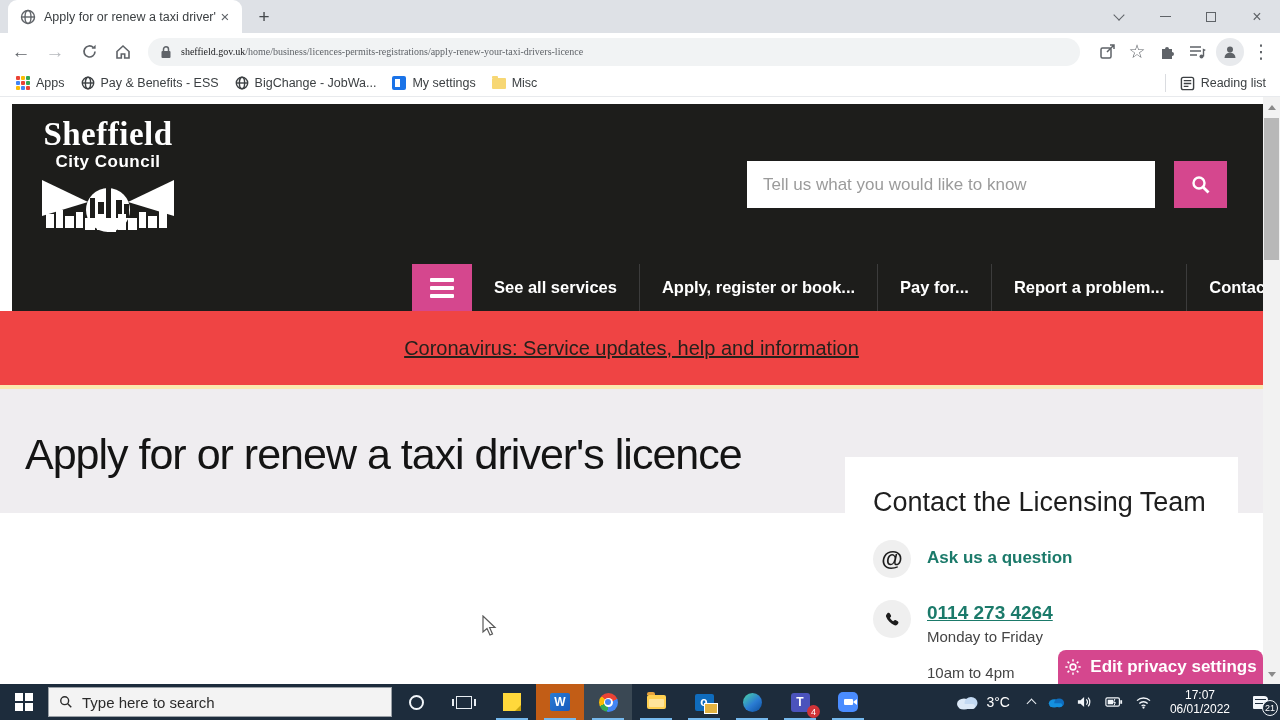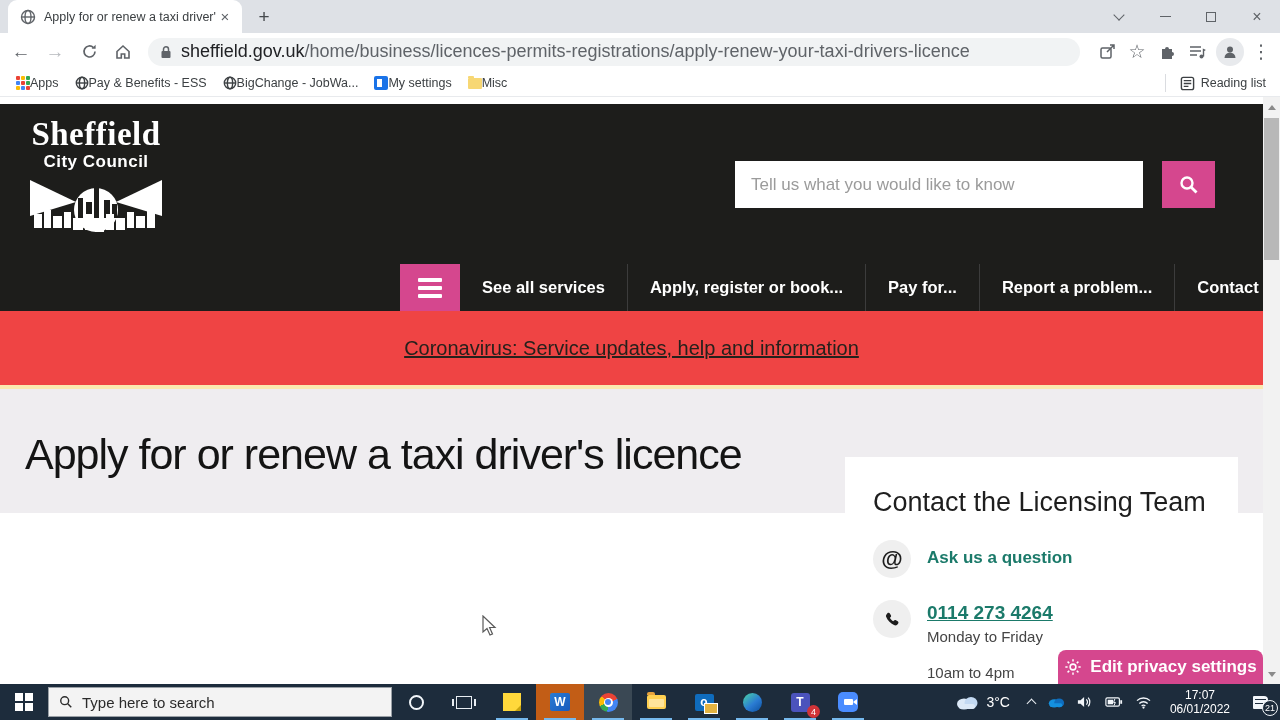--- a/index.html
+++ b/index.html
@@ -18,44 +18,44 @@
   .chev-down { width:8px; height:8px; border-right:1.6px solid #5f6368; border-bottom:1.6px solid #5f6368; transform:rotate(45deg); margin-top:-4px; }
   .min-bar { width:11px; height:1.6px; background:#5f6368; }
   .max-box { width:10px; height:10px; border:1.6px solid #5f6368; }
   .close-x { font-size:16px; color:#5f6368; }
 
   
   .toolbar { position:absolute; top:33px; left:0; width:1280px; height:37px; background:#fff; display:flex; align-items:center; }
   .nav-ico { width:26px; height:26px; display:flex; align-items:center; justify-content:center; font-size:19px; color:#5f6368; margin-left:8px; }
   .nav-ico.disabled { color:#b6b9bd; }
   .omnibox { flex:1; height:28px; margin:0 10px 0 12px; background:#f1f3f4; border-radius:14px; display:flex; align-items:center; padding:0 12px; }
-  .url { font-size:18px; color:#5f6368; white-space:nowrap; overflow:hidden; }
+  .url { font-size:10px; color:#5f6368; white-space:nowrap; overflow:hidden;font-family:Liberation Serif, serif; }
   .url b { color:#202124; font-weight:normal; }
   .tb-right { display:flex; align-items:center; margin-right:6px; }
   .tb-right .nav-ico { margin-left:4px; }
   .avatar-wrap { width:28px; height:28px; border-radius:50%; background:#e8eaed; display:flex; align-items:center; justify-content:center; margin-left:6px; }
 
   
   .bookmarks { position:absolute; top:70px; left:0; width:1280px; height:27px; background:#fff; border-bottom:1px solid #e8eaed; display:flex; align-items:center; font-size:12.5px; color:#3c4043; }
   .bm-item { display:flex; align-items:center; margin-left:16px; }
-  .bm-item .lbl { }
+  .bm-item .lbl { margin-left:6px; }
   .apps-grid { display:grid; grid-template-columns:repeat(3,4px); grid-gap:1px; }
   .apps-grid i { width:4px; height:4px; border-radius:1px; }
   .bm-sq { width:14px; height:14px; border-radius:2px; background:#1a73e8; position:relative; }
   .bm-sq::after { content:""; position:absolute; left:3px; top:3px; width:5px; height:8px; background:#fff; }
   .bm-folder { width:14px; height:11px; background:#f7d774; border-radius:1px; position:relative; }
   .bm-folder::before { content:""; position:absolute; top:-2px; left:0; width:6px; height:2px; background:#f7d774; border-radius:1px 1px 0 0; }
   .reading { margin-left:auto; display:flex; align-items:center; margin-right:14px; border-left:1px solid #dadce0; padding-left:14px; height:18px; }
   .reading .lbl { margin-left:6px; }
 
   
   .page { position:absolute; top:97px; left:0; width:1263px; height:587px; background:#fff; overflow:hidden; }
 
   
-  .site-header { position:absolute; top:7px; left:0; width:1263px; height:207px; background:#1d1d1b; }
+  .site-header { position:absolute; top:7px; left:12px; width:1263px; height:207px; background:#1d1d1b; }
   .logo { position:absolute; left:30px; top:14px; width:132px; color:#fff; text-align:center; }
   .logo-l1 { font-family:"Liberation Serif", serif; font-size:33px; font-weight:bold; letter-spacing:.5px; line-height:1; }
   .logo-l2 { font-size:17px; font-weight:bold; letter-spacing:.5px; margin-top:1px; }
   .site-search { position:absolute; left:735px; top:57px; width:480px; height:47px; display:flex;gap:19px; }
   .site-search input { flex:1; border:0; outline:none; padding:0 16px; font-size:17px; color:#333; font-family:"Liberation Sans", sans-serif; }
   .site-search input::placeholder { color:#9b9b9b; }
   .search-btn { width:53px; background:#d5478e; border:0; display:flex; align-items:center; justify-content:center; }
   .site-nav { position:absolute; bottom:0; left:400px; height:47px; display:flex; align-items:stretch; }
   .burger { width:60px; background:#d5478e; display:flex; flex-direction:column; align-items:center; justify-content:center; gap:4px; }
   .burger i { width:24px; height:4px; background:#fff; border-radius:1px; }

